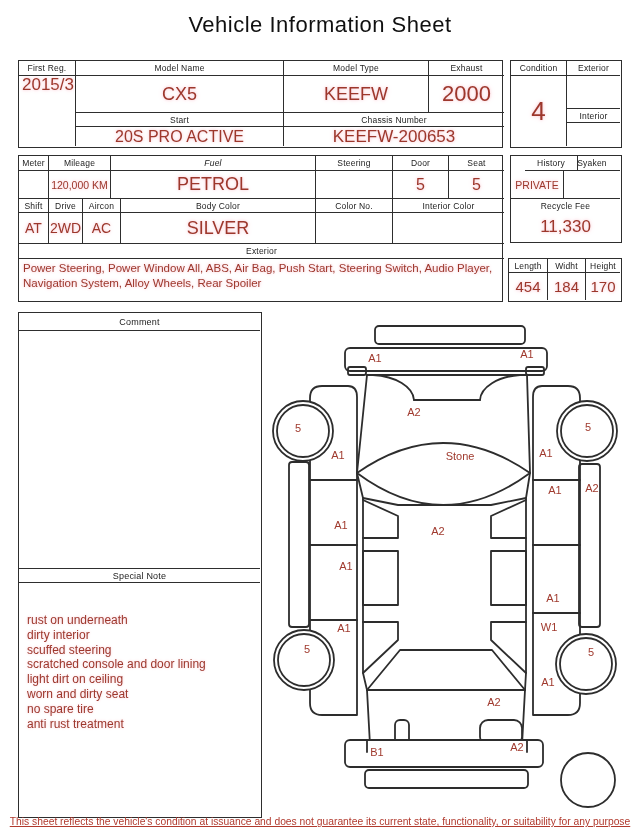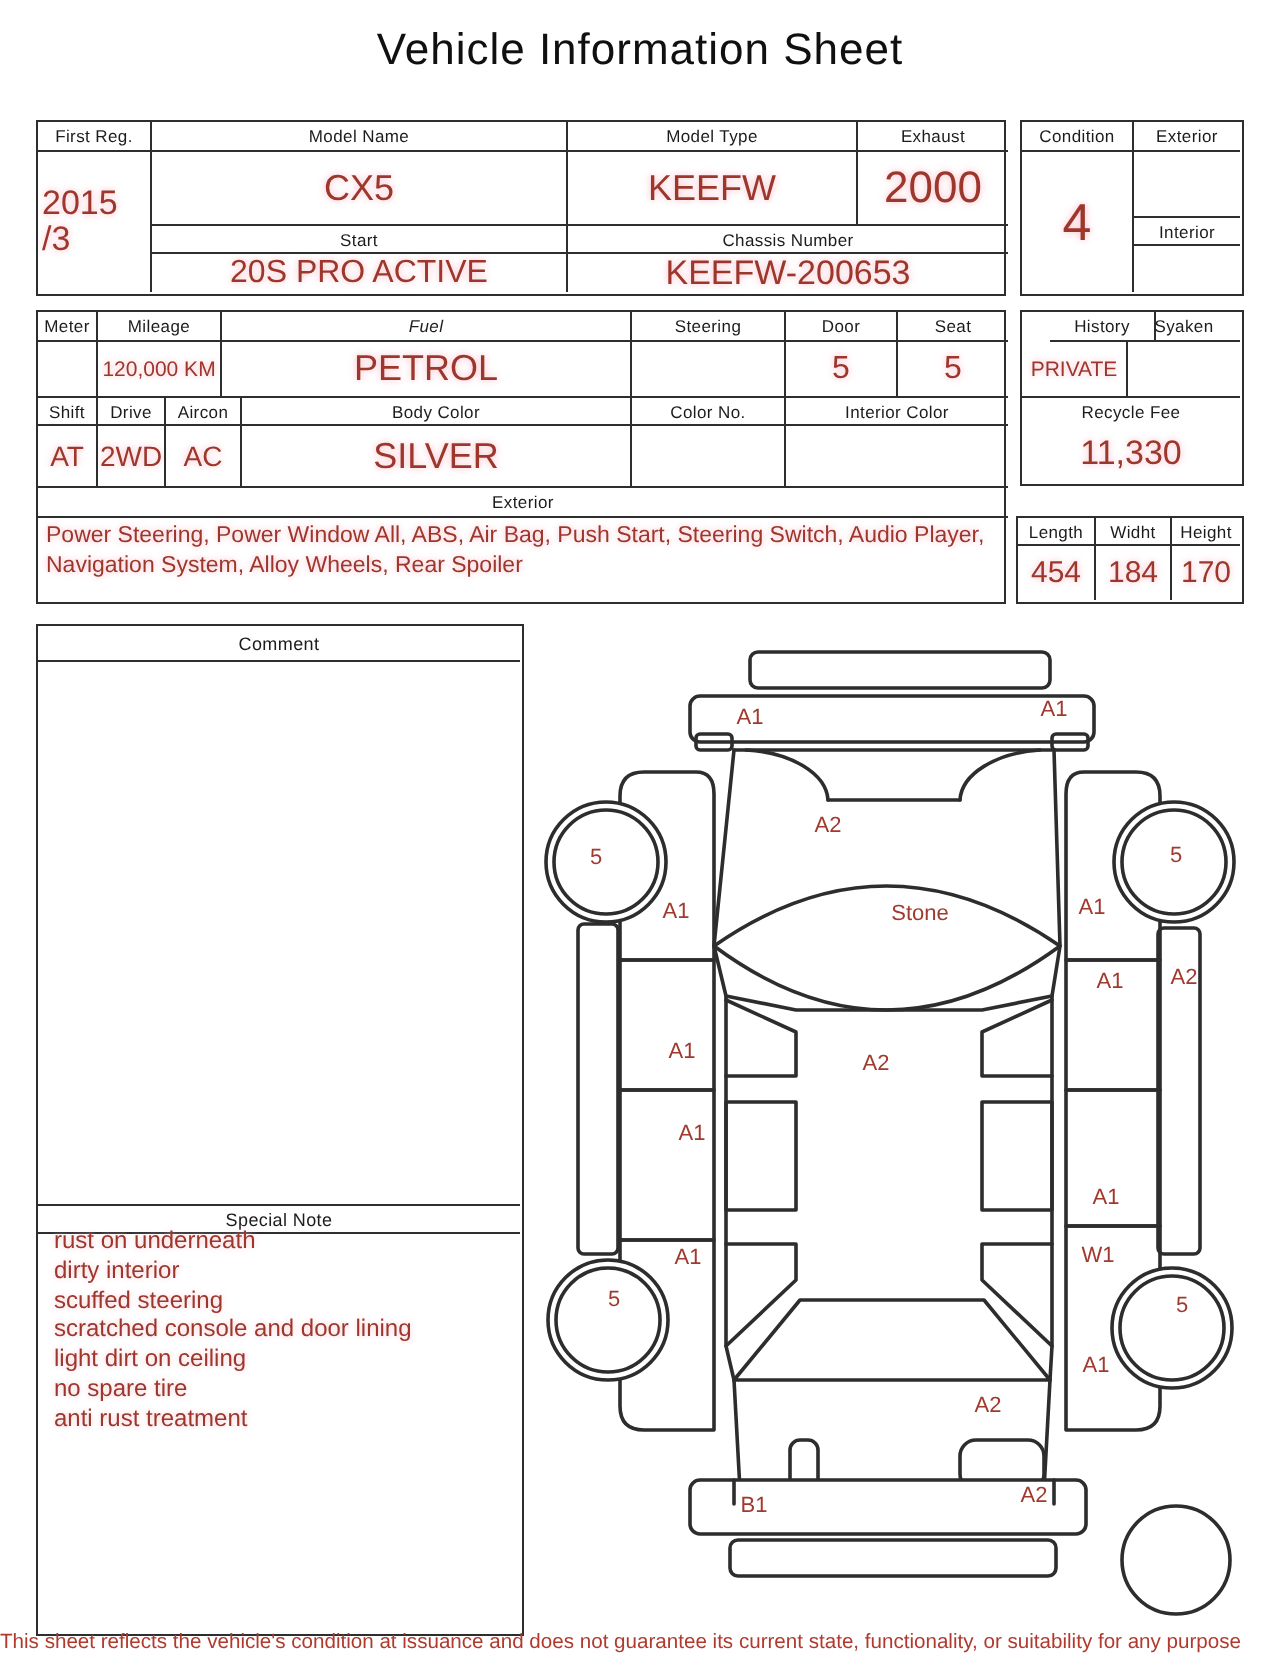--- a/index.html
+++ b/index.html
@@ -11,24 +11,24 @@
   .box { position:absolute; box-sizing:border-box; border:1.5px solid #2e2e2e; }
   .cell { position:absolute; box-sizing:border-box; display:flex; align-items:center; justify-content:center; overflow:hidden; }
   .hd { font-size:8.5px; color:#1c1c1c; letter-spacing:0.2px; }
   .rv { color:#9d372c; text-shadow:0 0 3px #f7c8d2, 0 0 6px #fde3e8; }
   .br { border-right:1px solid #2e2e2e; }
   .bb { border-bottom:1px solid #2e2e2e; }
   .bt { border-top:1px solid #2e2e2e; }
   .left { justify-content:center; }
   #title { left:0; top:12px; width:640px; text-align:center; font-size:22px; color:#101010; letter-spacing:0.5px; }
   #equip-text { font-size:11.5px; line-height:1.28; padding:2px 6px 0 4px; display:block; text-align:left; }
-  #first-reg-val { font-size:17px; line-height:1.08; padding-left:2px; flex-direction:column; align-items:flex-start; }
+  #first-reg-val { font-size:17px; line-height:1.08; padding-left:2px; flex-direction:row; align-items:flex-start; }
   #special-note-list { position:absolute; left:0; top:272px; width:244px;margin-top:28px; }
   .note-line { font-size:12px; line-height:14.8px; padding-left:8px; color:#9d372c; text-shadow:0 0 3px #f7c8d2; }
-  #disclaimer { left:0; top:816px; width:640px; font-size:10.3px; color:#b13a2e; }
+  #disclaimer { left:0; top:816px; width:640px; text-align:center; font-size:10.3px; color:#b13a2e;text-decoration:underline; }
   
   #diagram { position:absolute; left:270px; top:315px; }
   #diagram path, #diagram rect, #diagram circle, #diagram line {
     fill:none; stroke:#2d2d2d; stroke-width:1.8; stroke-linejoin:round; stroke-linecap:round;
   }
   #diagram .wfill { fill:#ffffff; }
   #diagram text { font-family:"Liberation Sans", sans-serif; font-size:11px; fill:#a03a2e; stroke:none; }
 </style>
 </head>
 <body>
@@ -111,27 +111,28 @@
   <div class="cell hd br bb" style="left:39px;top:0;width:38px;height:14px;">Widht</div>
   <div class="cell hd bb" style="left:77px;top:0;width:34px;height:14px;">Height</div>
   <div class="cell rv br" style="left:0;top:14px;width:39px;height:27px;font-size:15px;">454</div>
   <div class="cell rv br" style="left:39px;top:14px;width:38px;height:27px;font-size:15px;">184</div>
   <div class="cell rv" style="left:77px;top:14px;width:34px;height:27px;font-size:15px;">170</div>
 </div>
 
 <div class="box" style="left:18px; top:312px; width:244px; height:506px;">
   <div class="cell hd bb" style="left:0;top:0;width:241px;height:18px;font-size:9px;">Comment</div>
   <div class="cell rv left" style="left:0;top:18px;width:241px;height:237px;"></div>
-  <div class="cell hd bt bb" style="left:0;top:255px;width:241px;height:15px;font-size:9px;margin-top:34px;">Special Note</div>
+  <div class="cell hd bt bb" style="left:0;top:255px;width:241px;height:15px;font-size:9px;">Special Note</div>
   <div id="special-note-list">
       <div class="note-line">rust on underneath</div>
       <div class="note-line">dirty interior</div>
       <div class="note-line">scuffed steering</div>
       <div class="note-line">scratched console and door lining</div>
       <div class="note-line">light dirt on ceiling</div>
+      <div class="note-line">worn and dirty seat</div>
       <div class="note-line">no spare tire</div>
       <div class="note-line">anti rust treatment</div>
     </div>
 </div>
 
 <svg id="diagram" width="360" height="495" viewBox="0 0 360 495">
   <g>
 
     <path d="M40,165 V83 Q40,71 52,71 H78 Q87,71 87,82 V165 Z"></path>
     <rect x="40" y="165" width="47" height="65"></rect>

